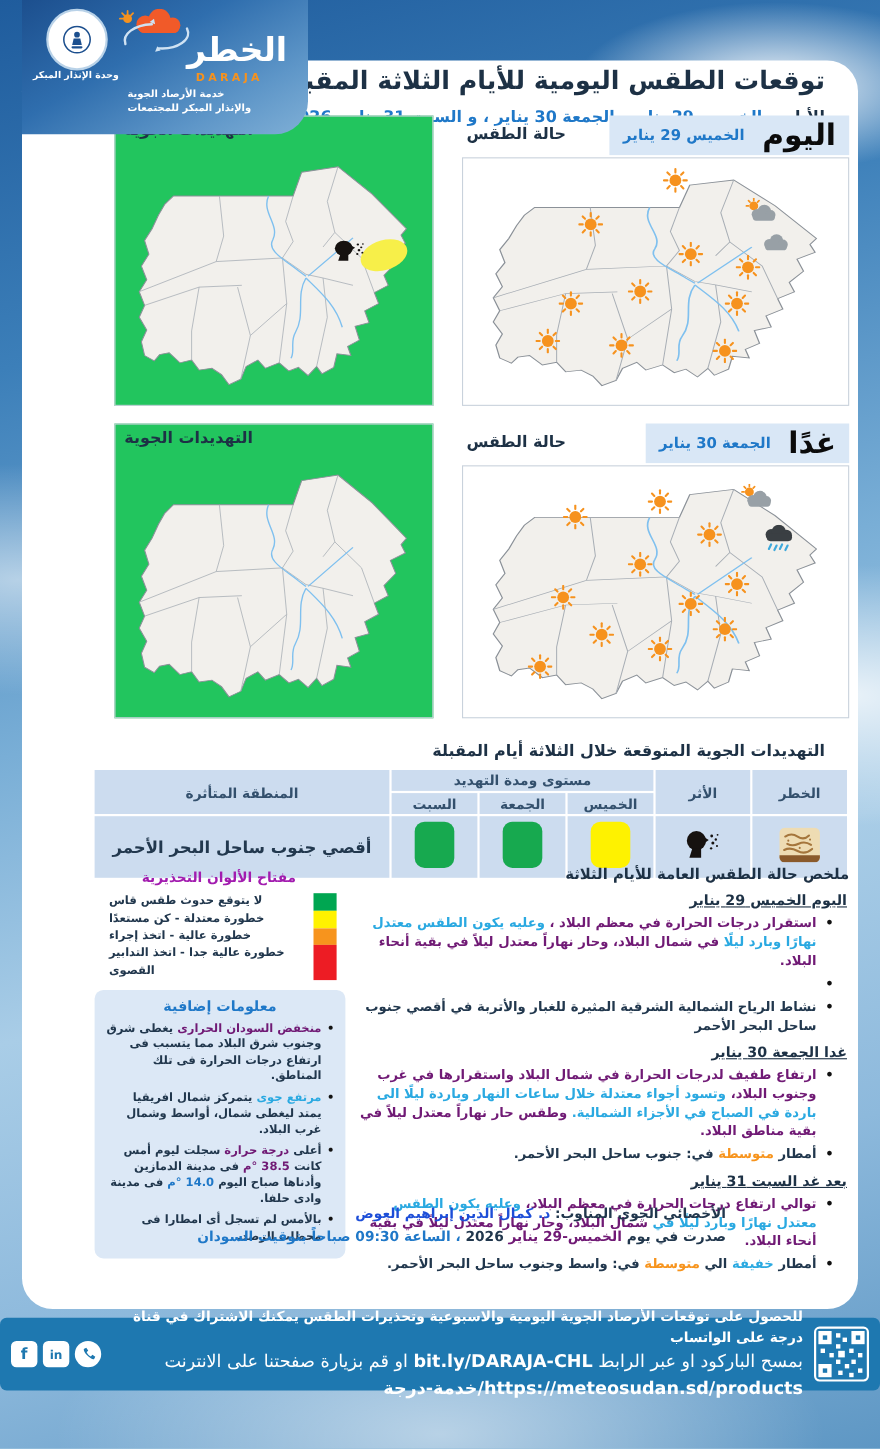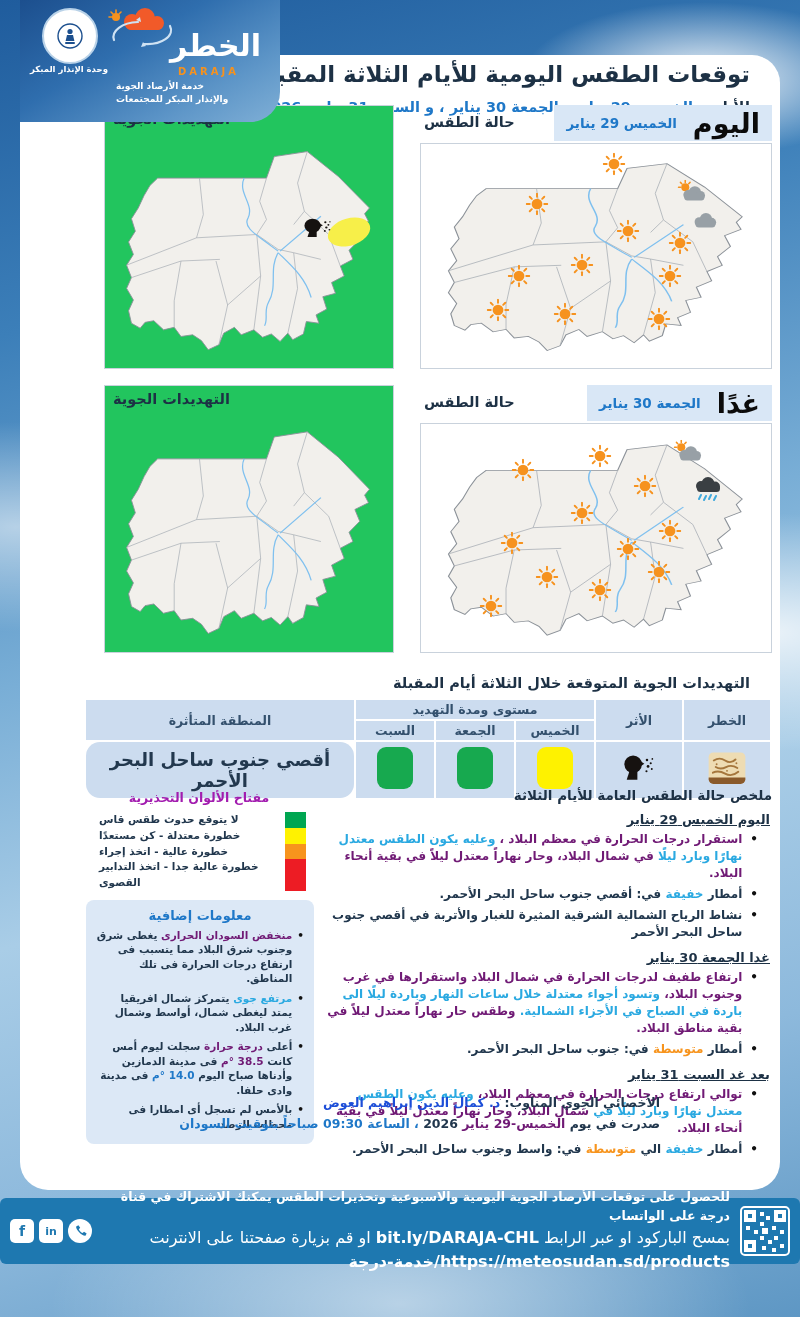--- a/index.html
+++ b/index.html
@@ -44,21 +44,21 @@
   .wicon svg{display:block;}
   
   .tbl-title{position:absolute;right:30px;direction:rtl;font-size:14.5px;font-weight:bold;color:#1d3145;}
   .hz-table{position:absolute;left:64px;width:688px;border-collapse:separate;border-spacing:2.5px;direction:rtl;}
   .hz-table th,.hz-table td{background:#ccdcef;text-align:center;vertical-align:middle;}
   .hz-table th{font-size:12.5px;font-weight:bold;color:#33506d;padding:2px 4px;}
   .hz-table td{height:54px;}
   .col-icon{width:78px;margin-top:36px;}
   .col-day{width:70px;}
   .chip{display:inline-block;width:36px;height:42px;border-radius:9px;}
-  .area-cell{font-size:18px;font-weight:bold;color:#22384e;border-radius:14px;}
+  .area-cell{font-size:15px;font-weight:bold;color:#22384e;}
   
   .key-block{position:absolute;left:72px;width:214px;direction:rtl;}
   .key-title{text-align:center;font-size:12.5px;font-weight:bold;color:#a21caf;margin-bottom:7px;}
   .key-rows{display:flex;flex-direction:column;}
   .key-row{display:flex;direction:rtl;align-items:stretch;}
   .key-swatch{width:21px;flex:0 0 21px;}
   .key-label{flex:1;font-size:10.5px;font-weight:bold;color:#21374d;text-align:left;direction:rtl;padding-left:7px;line-height:1.5;}
   
   .info-box{position:absolute;left:66px;width:228px;background:#dce8f6;border-radius:8px;
     box-sizing:border-box;padding:8px 10px;direction:rtl;}
@@ -456,21 +456,20 @@
     <div class="summary" style="top:732px">
       <div class="sum-title">ملخص حالة الطقس العامة للأيام الثلاثة</div>
 
       <div class="sum-head">اليوم    الخميس 29 يناير</div>
       <div class="sm-row">
           <span class="dot">•</span>
           <div><span class="c-red">استقرار درجات الحرارة في معظم البلاد ، </span><span class="c-cyan">وعليه يكون الطقس معتدل نهارًا وبارد ليلًا </span><span class="c-red">في شمال البلاد، وحار نهاراً معتدل ليلاً في بقية أنحاء البلاد.</span></div>
         </div>
         <div class="sm-row">
           <span class="dot">•</span>
-          <div><span class="c-dark">أمطار </span><span class="c-cyan">خفيفة</span><span class="c-dark"> في: أقصي جنوب ساحل البحر الأحمر.</span></div>
         </div>
         <div class="sm-row">
           <span class="dot">•</span>
           <div><span class="c-dark">نشاط الرياح الشمالية الشرقية المثيرة للغبار والأتربة في أقصي جنوب ساحل البحر الأحمر</span></div>
         </div>
 
       <div class="sum-head">غدا   الجمعة 30 يناير</div>
       <div class="sm-row">
           <span class="dot">•</span>
           <div><span class="c-red">ارتفاع طفيف لدرجات الحرارة في شمال البلاد واستقرارها في غرب وجنوب البلاد، </span><span class="c-cyan">وتسود أجواء معتدلة خلال ساعات النهار وباردة ليلًا الى باردة في الصباح في الأجزاء الشمالية.</span><span class="c-red"> وطقس حار نهاراً معتدل ليلاً في بقية مناطق البلاد.</span></div>

